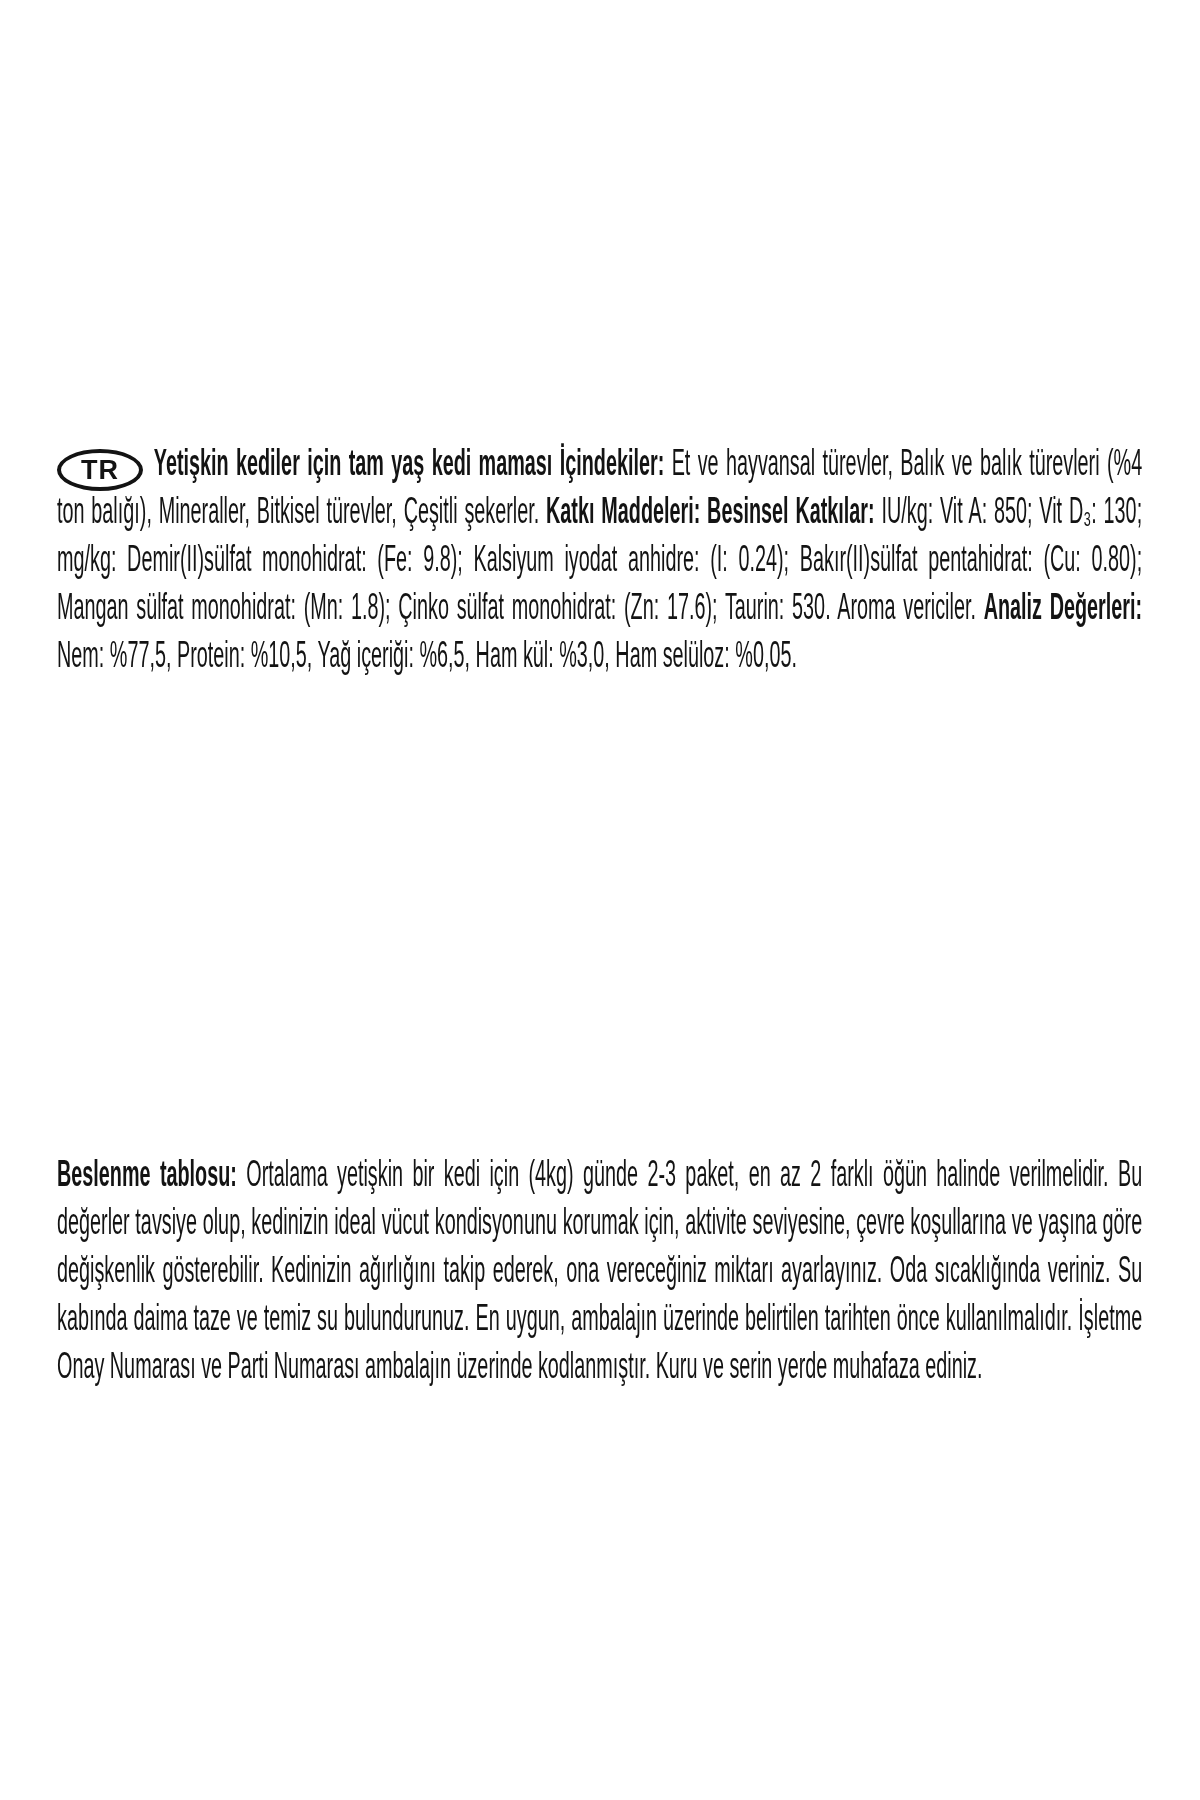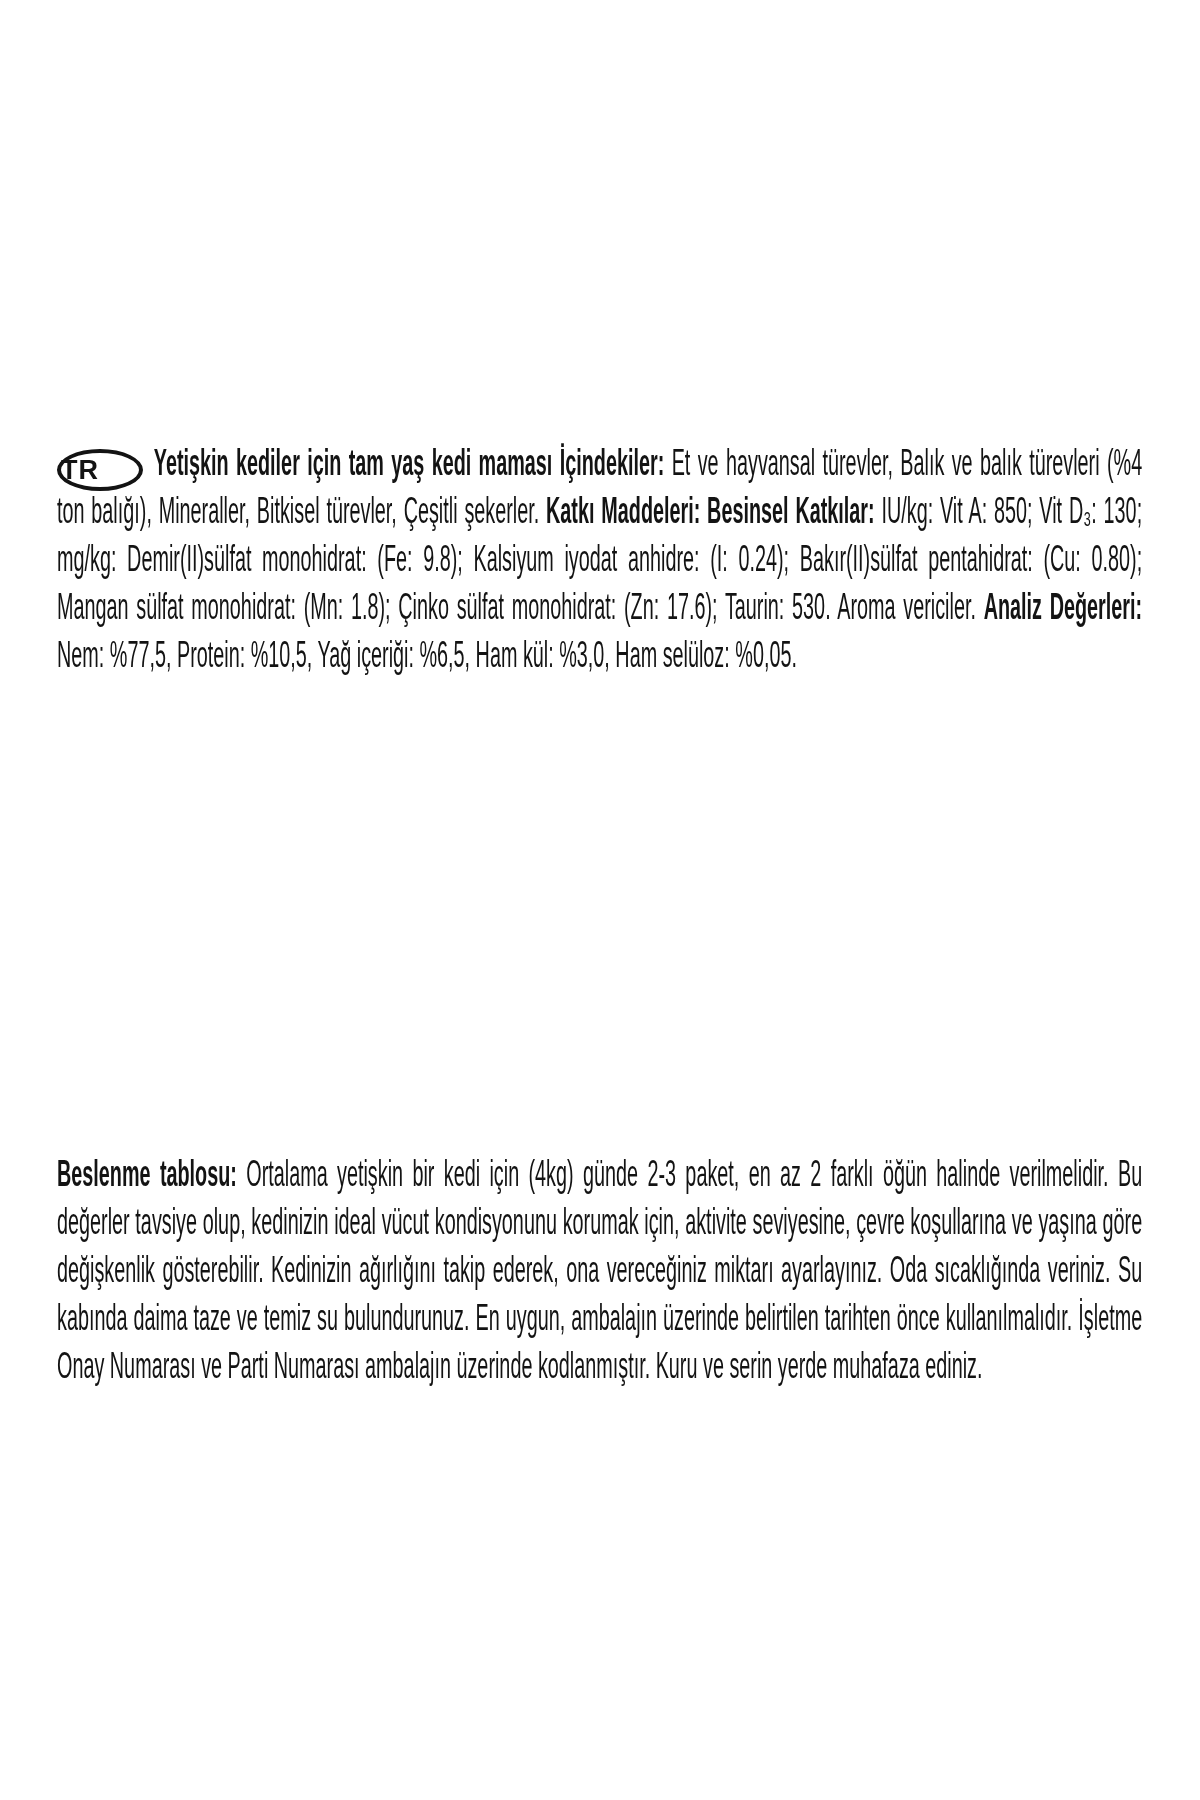--- a/index.html
+++ b/index.html
@@ -22,21 +22,21 @@
   }
   
   .tr-badge {
     position: absolute;
     left: 57px;
     top: 449px;
     width: 78px;
     height: 34px;
     border: 4px solid #131313;
     border-radius: 50%;
-    text-align: left;
+    text-align: center;
     line-height: 34px;
     font-weight: 700;
     font-size: 27px;
     letter-spacing: 1px;
     box-sizing: content-box;
   }
   
   .para {
     position: absolute;
     left: 57px;

